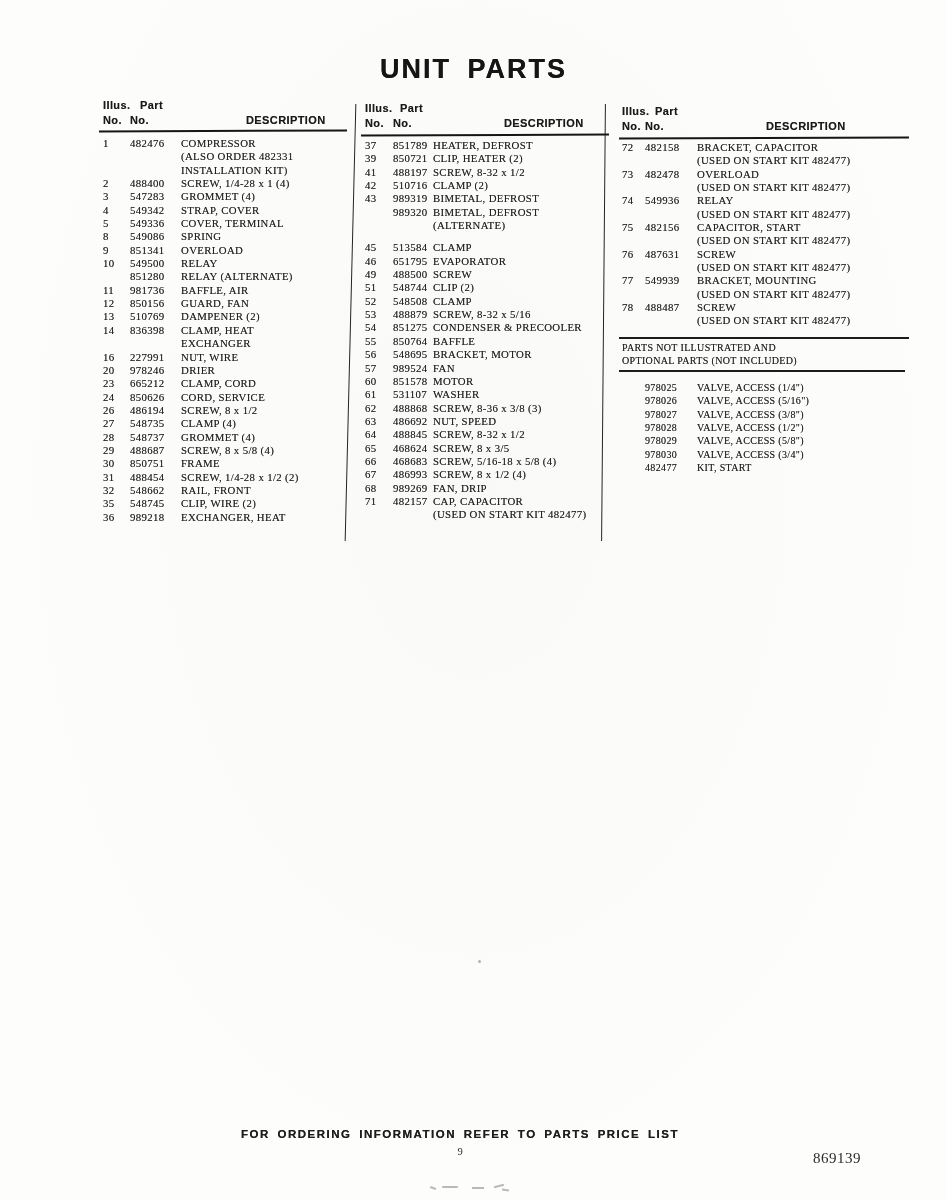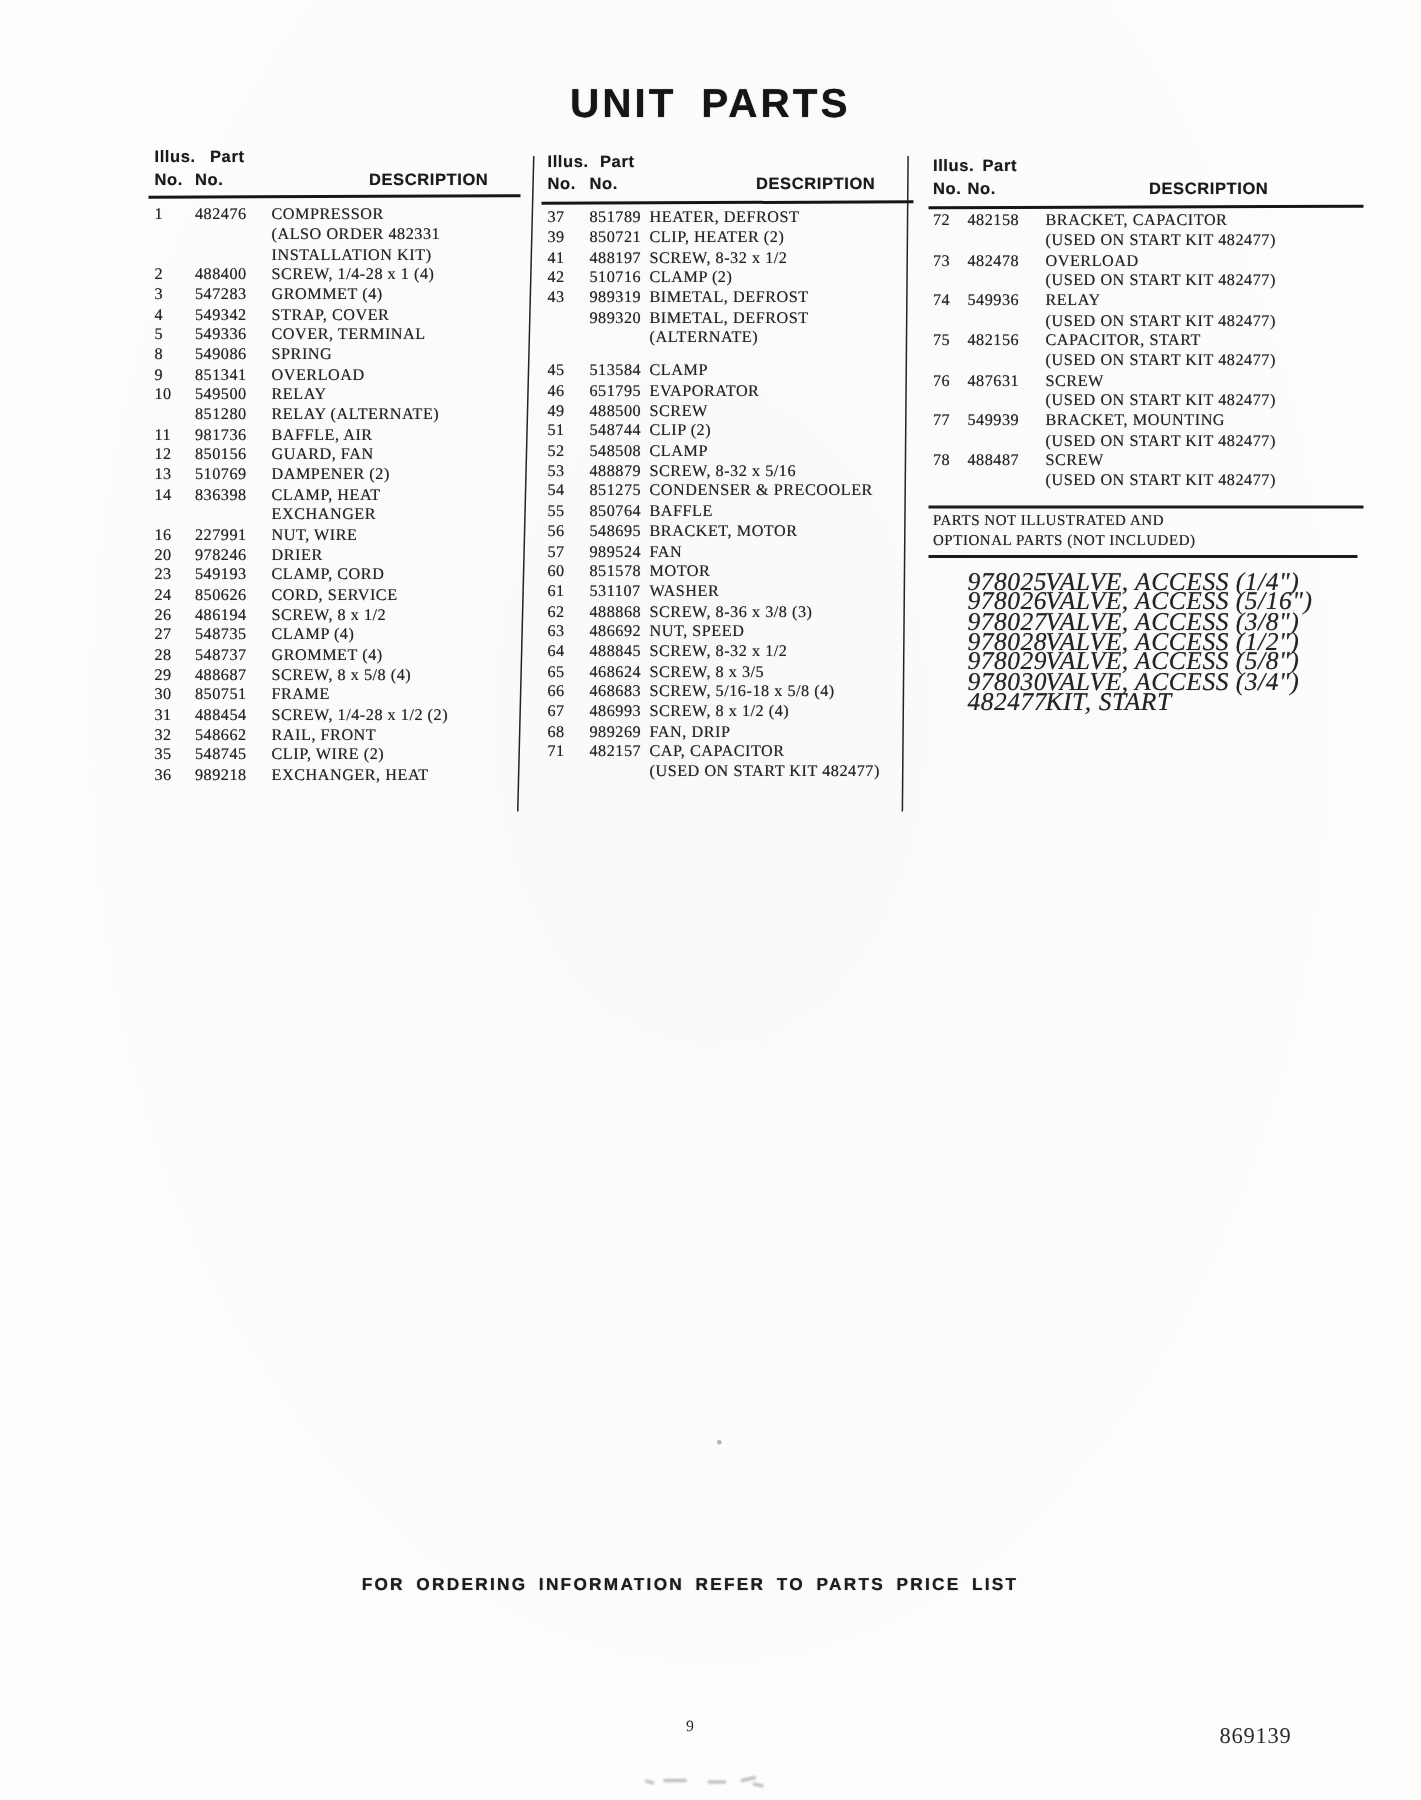--- a/index.html
+++ b/index.html
@@ -51,25 +51,25 @@
   .rule-thin{position:absolute;background:#1c1c1c;height:1.6px;}
   .vdiv{position:absolute;width:1.4px;background:#242424;}
   .vdiv1{left:350px;top:104px;height:437px;transform:rotate(1.4deg);}
   .vdiv2{left:603px;top:104px;height:437px;transform:rotate(0.5deg);}
   
   .ni-head{
     position:absolute;left:622px;top:341px;
     font-size:10px;color:#242424;letter-spacing:.35px;line-height:13.3px;
     text-shadow:0 0 0.5px rgba(20,20,20,.55);white-space:nowrap;
   }
-  .ni-rows{position:absolute;left:620px;top:381px;width:290px;font-size:17px;color:#242424;
-    text-shadow:0 0 0.5px rgba(20,20,20,.55);letter-spacing:.35px;font-style:italic;--xi:2px;--xp:25px;--xd:77px;}
+  .ni-rows{position:absolute;left:620px;top:381px;width:290px;font-size:10px;color:#242424;
+    text-shadow:0 0 0.5px rgba(20,20,20,.55);letter-spacing:.35px;--xi:2px;--xp:25px;--xd:77px;}
   
   .footer-note{
-    position:absolute;left:0;top:1051px;width:920px;text-align:center;
+    position:absolute;left:0;top:1128px;width:920px;text-align:center;
     font-family:"Liberation Sans",sans-serif;font-weight:bold;font-size:11.5px;
     letter-spacing:1.5px;word-spacing:3px;color:#1d1d1d;text-shadow:0 0 0.6px #3a3a3a;
   }
   .page-number{position:absolute;left:440px;top:1146px;width:40px;text-align:center;font-size:10.5px;color:#2a2a2a;}
   .doc-number{position:absolute;left:813px;top:1150px;font-size:15px;color:#2a2a2a;letter-spacing:.5px;}
   
   .dot-artifact{position:absolute;left:478px;top:960px;width:3px;height:3px;border-radius:50%;background:#777;opacity:.55;}
   .smudge{position:absolute;left:428px;top:1183px;width:90px;height:10px;opacity:.4;filter:blur(.6px);}
   .smudge i{position:absolute;background:#555;display:block;}
   .smudge i:nth-child(1){left:2px;top:4px;width:6px;height:2px;transform:rotate(18deg);}
@@ -183,21 +183,21 @@
           <span class="c-part">227991</span>
           <span class="c-desc">NUT, WIRE</span>
         </div>
         <div class="prow">
           <span class="c-illus">20</span>
           <span class="c-part">978246</span>
           <span class="c-desc">DRIER</span>
         </div>
         <div class="prow">
           <span class="c-illus">23</span>
-          <span class="c-part">549193</span>
+          <span class="c-part">665212</span>
           <span class="c-desc">CLAMP, CORD</span>
         </div>
         <div class="prow">
           <span class="c-illus">24</span>
           <span class="c-part">850626</span>
           <span class="c-desc">CORD, SERVICE</span>
         </div>
         <div class="prow">
           <span class="c-illus">26</span>
           <span class="c-part">486194</span>

